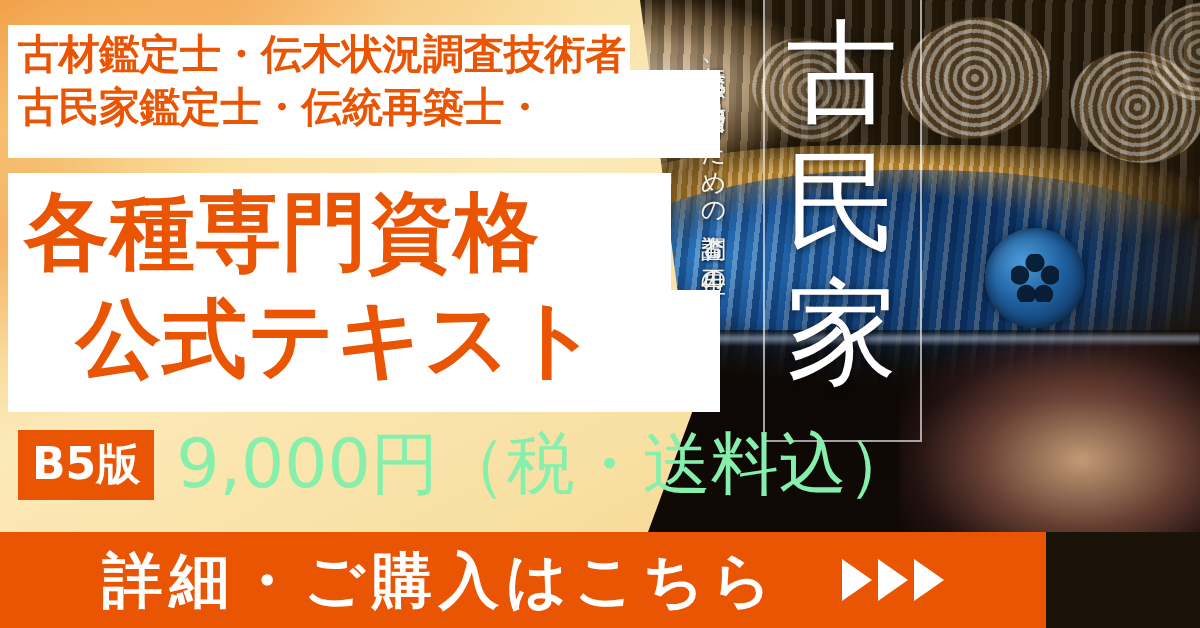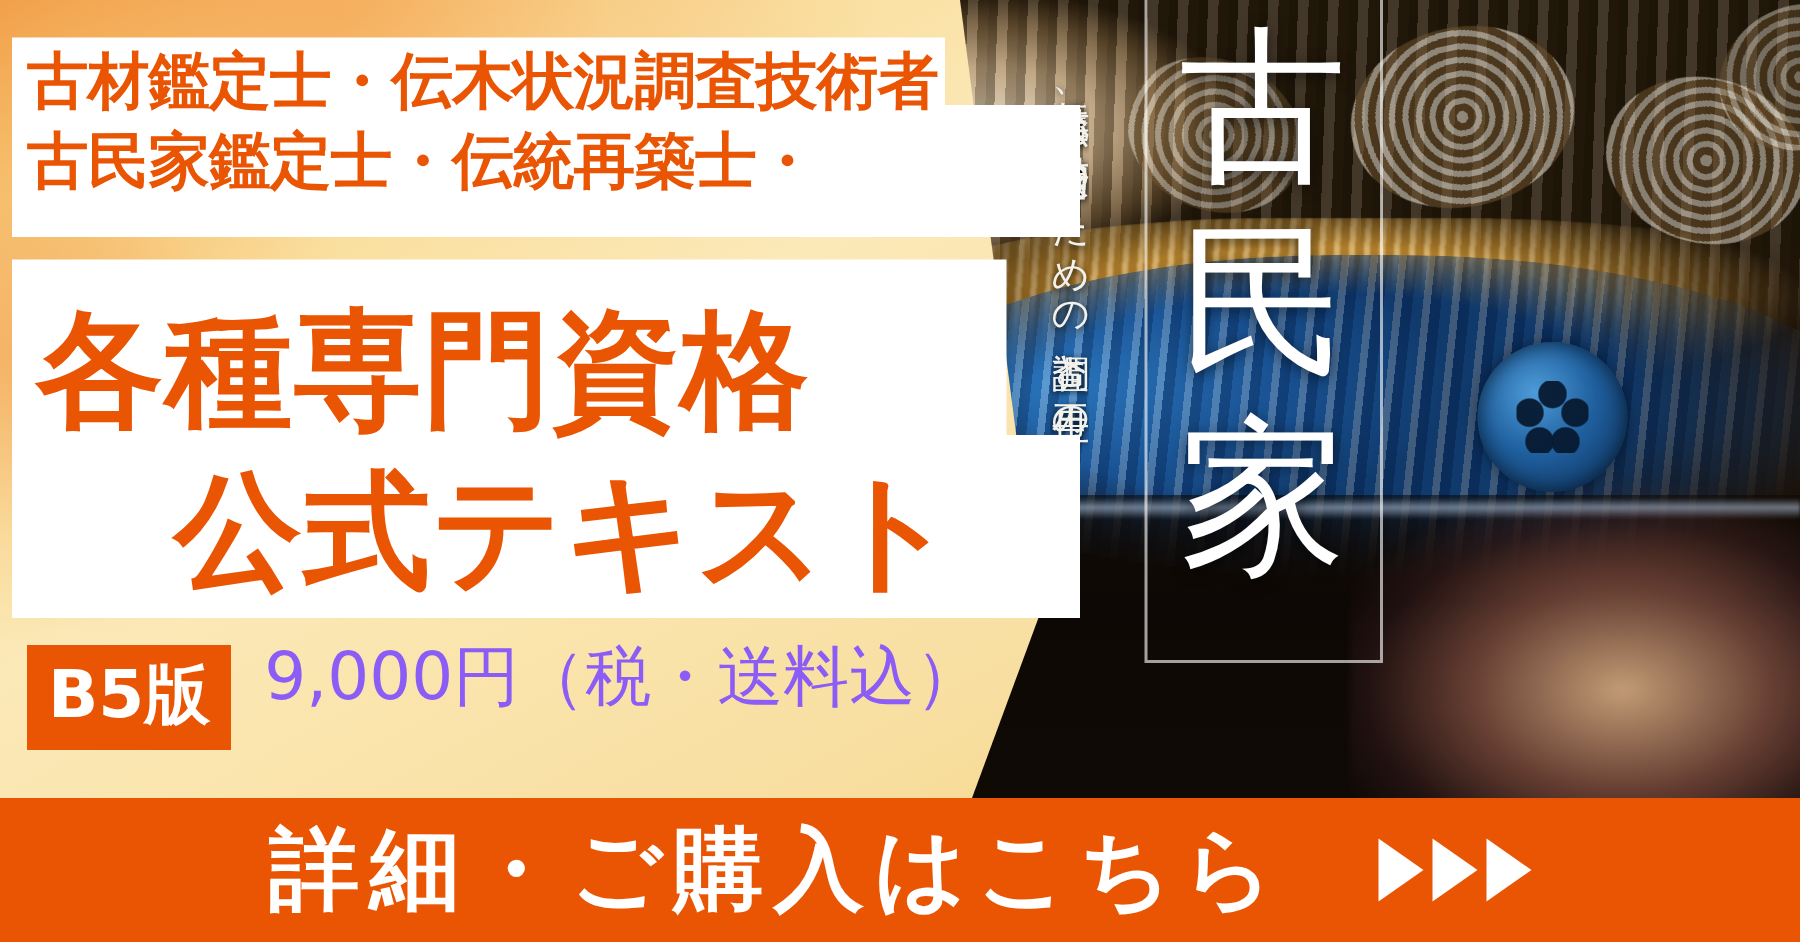--- a/index.html
+++ b/index.html
@@ -169,44 +169,44 @@
 
   
   .white-box-main{
     position:absolute;left:8px;top:173px;width:663px;height:122px;background:#fff;
   }
   .white-box-main2{
     position:absolute;left:8px;top:290px;width:712px;height:122px;background:#fff;
   }
   .main-head{
     position:absolute;left:8px;top:178px;width:712px;
-    color:#ea5504;font-weight:700;letter-spacing:1px;white-space:nowrap;margin-top:16px;
+    color:#ea5504;font-weight:700;letter-spacing:1px;white-space:nowrap;
   }
   .main-head .l1{display:block;font-size:85px;line-height:1.26;padding-left:16px;}
-  .main-head .l2{display:block;font-size:85px;line-height:1.26;padding-left:108px;}
+  .main-head .l2{display:block;font-size:85px;line-height:1.26;padding-left:68px;}
 
   
   .price-row{
     position:absolute;left:18px;top:430px;height:70px;
     display:flex;align-items:flex-start;
   }
   .badge{
     background:#ea5504;color:#ffffff;
     font-size:44px;font-weight:700;line-height:1;
     padding:12px 14px 14px 14px;letter-spacing:0;
     white-space:nowrap;
   }
   .price-text{
-    margin-left:22px;color:#8b5cf6;
-    font-size:44px;font-weight:400;line-height:1;white-space:nowrap;
+    margin-left:22px;color:#86efac;
+    font-size:68px;font-weight:400;line-height:1;white-space:nowrap;
   }
 
   
   .cta-bar{
-    position:absolute;left:0;top:532px;width:1200px;height:96px;
+    position:absolute;left:0;top:532px;width:1046px;height:96px;
     background:#ea5504;display:flex;align-items:center;justify-content:center;gap:36px;
   }
   .cta-text{
     color:#ffffff;font-size:60px;font-weight:700;
     letter-spacing:7px;line-height:1;white-space:nowrap;
   }
   .cta-arrows{
     display:flex;align-items:center;margin-left:26px;gap:6px;
   }
   .arrow{

